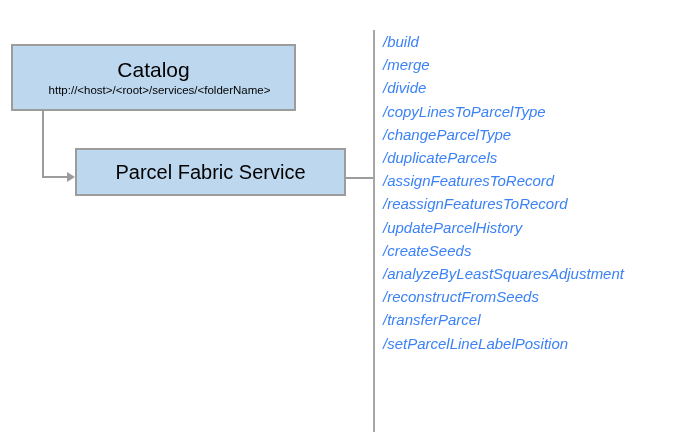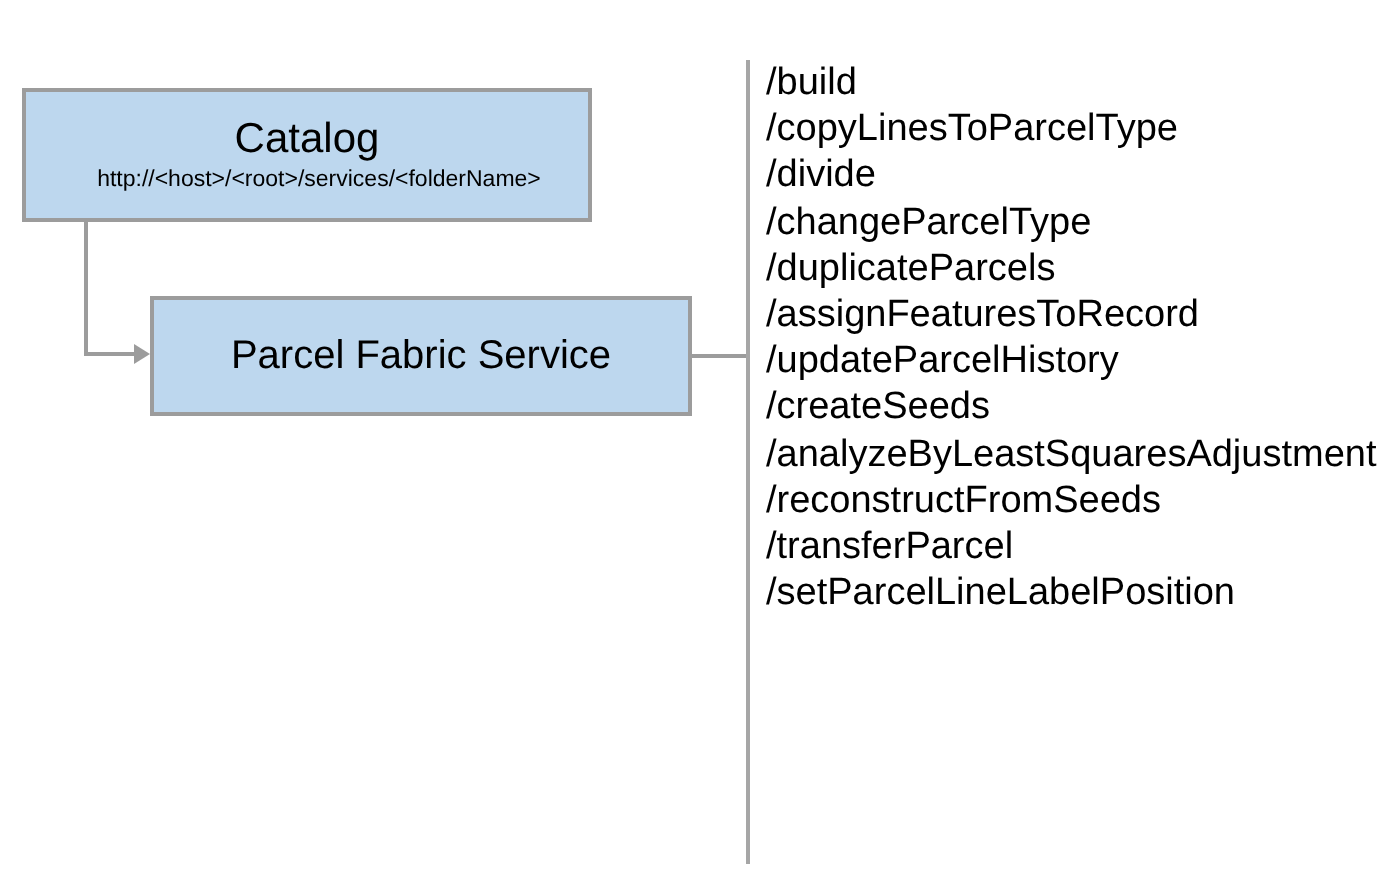--- a/index.html
+++ b/index.html
@@ -52,21 +52,21 @@
     margin-bottom: 3px;
   }
   #catalog-node .node-subtitle {
     font-size: 11.5px;
   }
 
   #service-node {
     left: 75px;
     top: 148px;
     width: 271px;
-    height: 60px;
+    height: 48px;
   }
   #service-node .node-title {
     font-size: 20px;
     margin-bottom: 1px;
   }
   #service-node .node-subtitle {
     font-size: 11.5px;
   }
 
   
@@ -116,24 +116,25 @@
     border-left: 2px solid #a6a6a6;
     padding-left: 8px;
     box-sizing: border-box;
   }
   #operations-list {
     list-style: none;
     margin: 0;
     padding: 0;
   }
   #operations-list li {
-    color: #000000;
-    font-size: 19px;
+    color: #3b82f6;
+    font-size: 15px;
     line-height: 23.2px;
     white-space: nowrap;
+    font-style: italic;
   }
 </style>
 </head>
 <body>
 
 <div id="canvas">
 
   <div class="node" id="catalog-node">
     <div class="node-title">Catalog</div>
     <div class="node-subtitle">http://&lt;host&gt;/&lt;root&gt;/services/&lt;folderName&gt;</div>
@@ -145,25 +146,27 @@
 
   <div class="node" id="service-node">
     <div class="node-title">Parcel Fabric Service</div>
   </div>
 
   <div class="edge" id="edge-service-stub"></div>
 
   <div id="operations-panel">
     <ul id="operations-list">
         <li>/build</li>
+        <li>/merge</li>
+        <li>/divide</li>
         <li>/copyLinesToParcelType</li>
-        <li>/divide</li>
         <li>/changeParcelType</li>
         <li>/duplicateParcels</li>
         <li>/assignFeaturesToRecord</li>
+        <li>/reassignFeaturesToRecord</li>
         <li>/updateParcelHistory</li>
         <li>/createSeeds</li>
         <li>/analyzeByLeastSquaresAdjustment</li>
         <li>/reconstructFromSeeds</li>
         <li>/transferParcel</li>
         <li>/setParcelLineLabelPosition</li>
       </ul>
   </div>
 
 </div>

